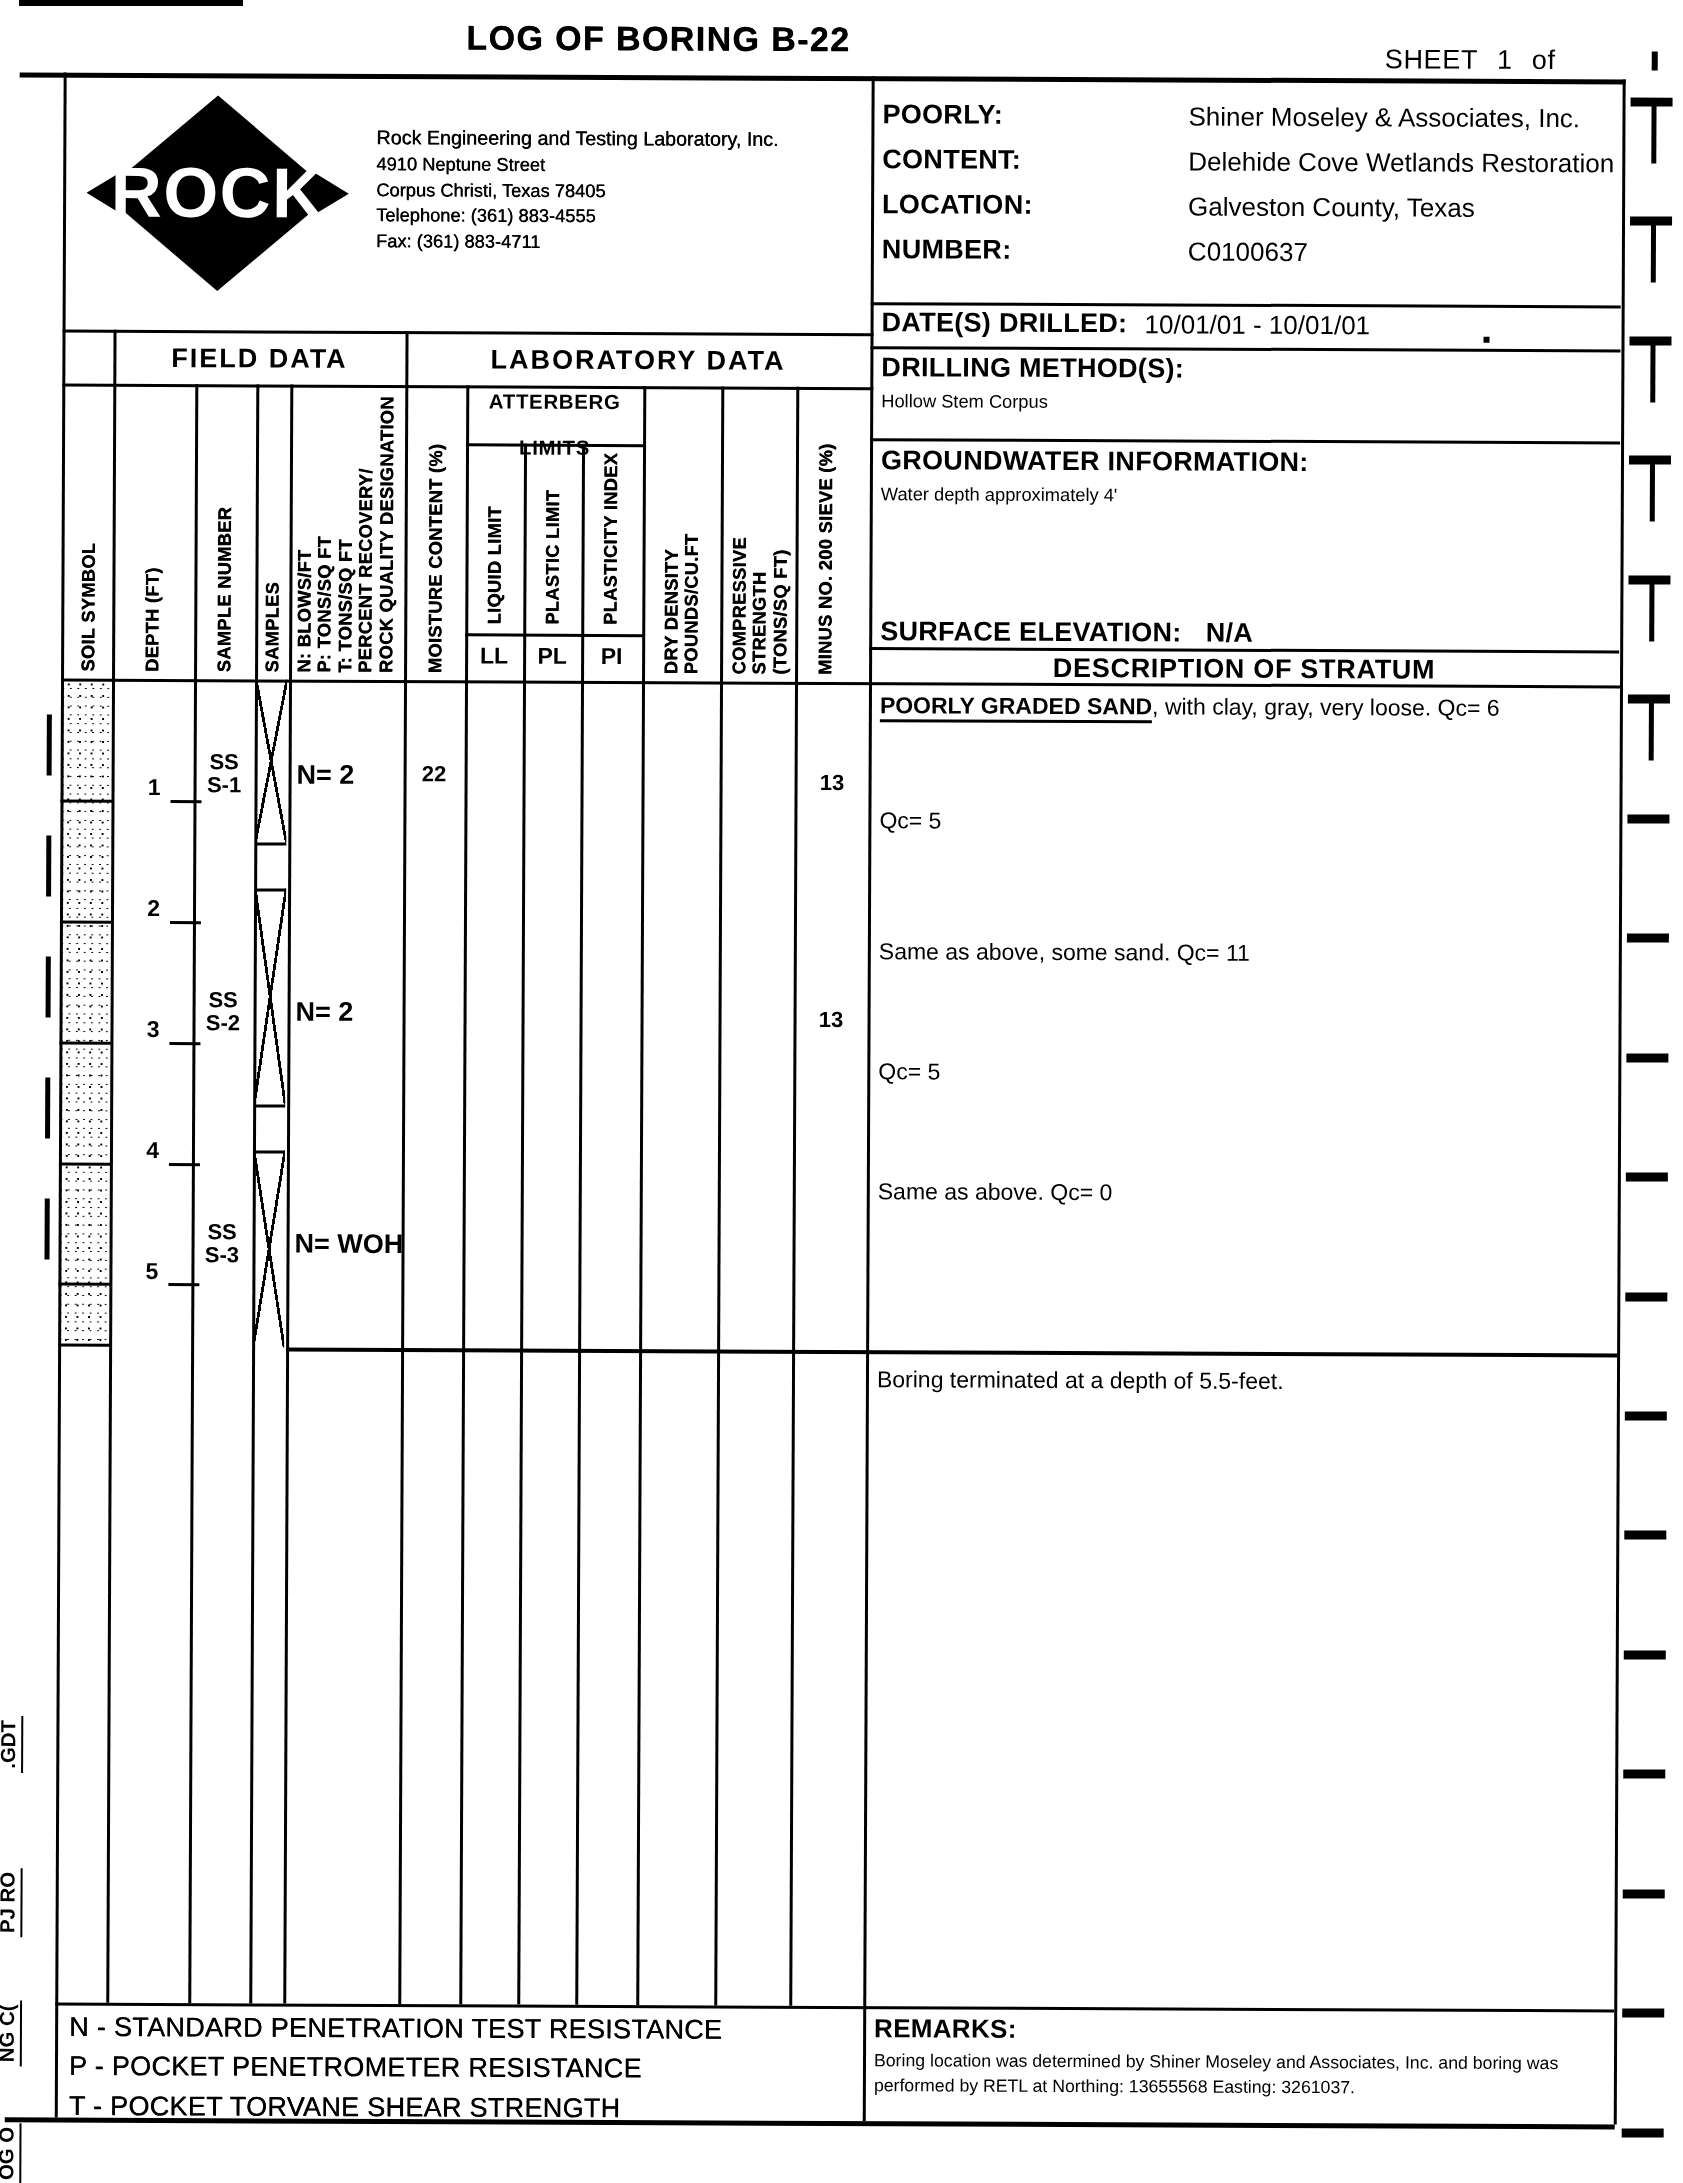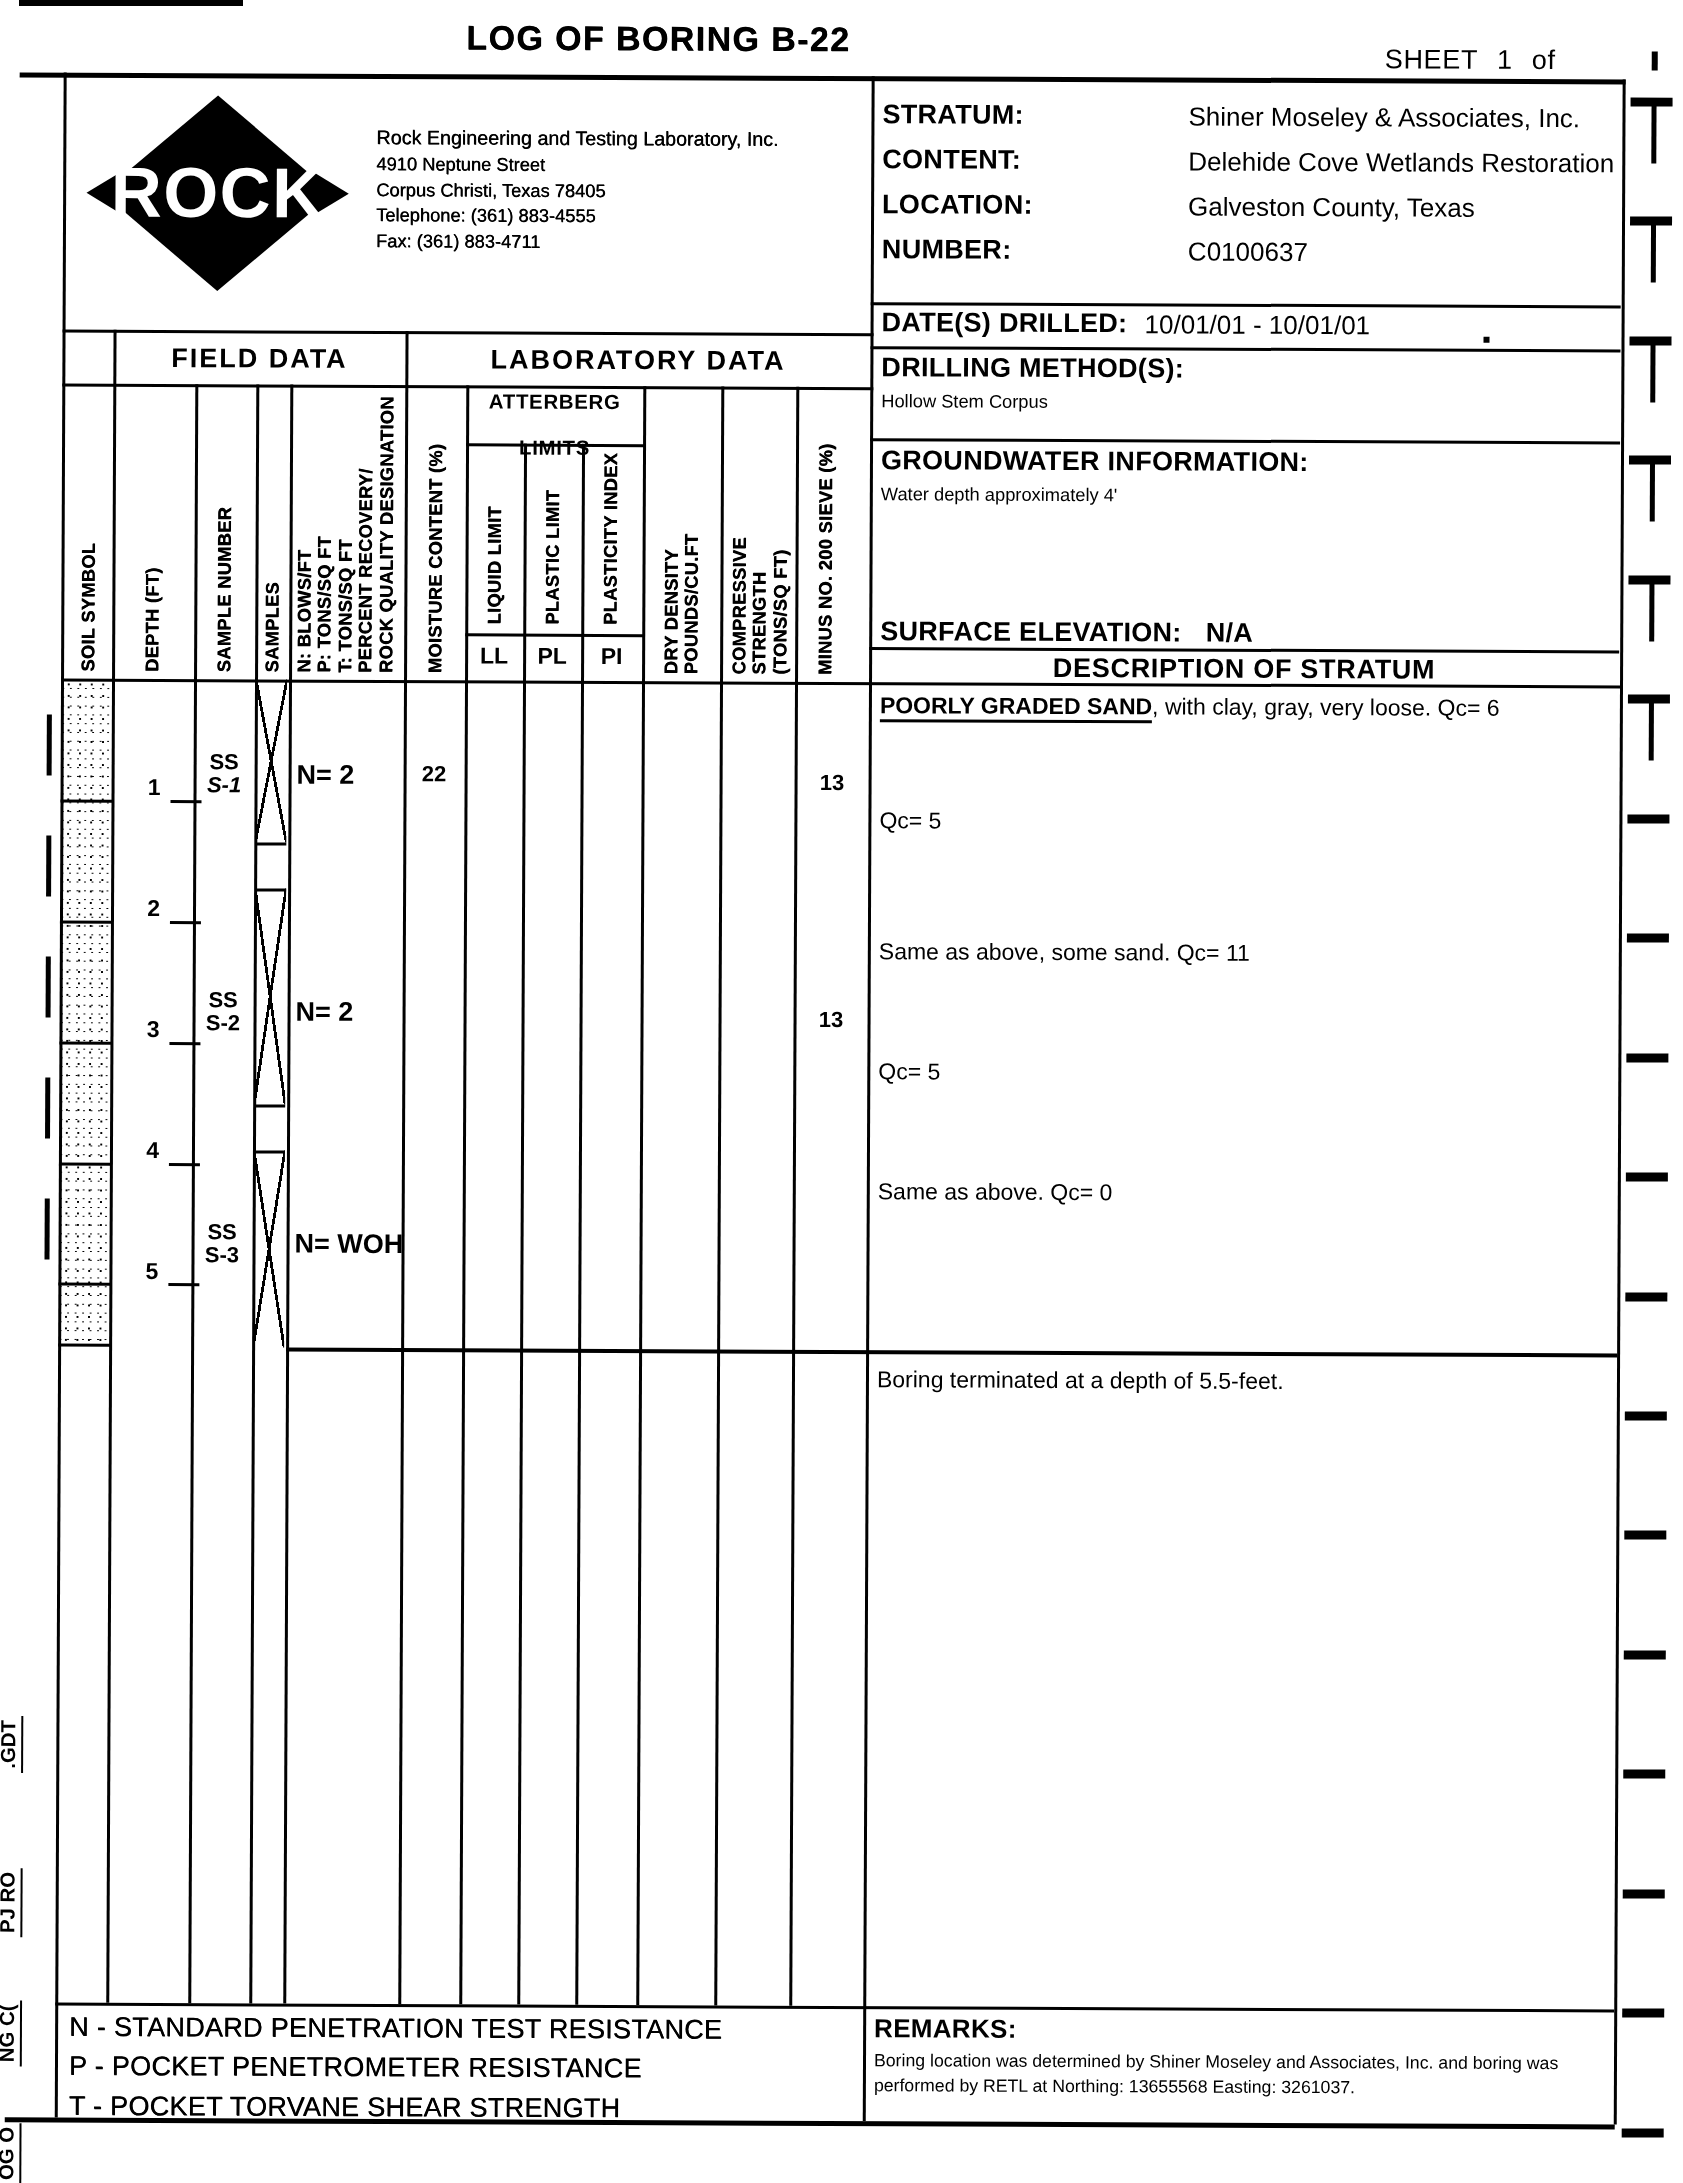--- a/index.html
+++ b/index.html
@@ -57,21 +57,21 @@
       <polygon points="388,150 332,116 332,184" fill="#000"></polygon>
       <text x="195" y="185" text-anchor="middle" fill="#fff" style="font-family:'Liberation Sans',sans-serif;font-weight:bold;font-size:104px;letter-spacing:2px;">ROCK</text>
     </svg>
 
     <div class="abs small ink" style="left:377px;top:128px;font-size:19.7px;">Rock Engineering and Testing Laboratory, Inc.</div>
     <div class="abs small ink" style="left:377px;top:155px;">4910 Neptune Street</div>
     <div class="abs small ink" style="left:377px;top:181px;">Corpus Christi, Texas  78405</div>
     <div class="abs small ink" style="left:377px;top:206px;">Telephone:  (361) 883-4555</div>
     <div class="abs small ink" style="left:377px;top:232px;">Fax:  (361) 883-4711</div>
 
-    <div class="abs lbl" style="left:883px;top:99px;">STRATUM:</div>
+    <div class="abs lbl" style="left:883px;top:99px;">POORLY:</div>
     <div class="abs val" style="left:1189px;top:100px;">Shiner Moseley &amp; Associates, Inc.</div>
     <div class="abs lbl" style="left:883px;top:144px;">CONTENT:</div>
     <div class="abs val" style="left:1189px;top:145px;">Delehide Cove Wetlands Restoration</div>
     <div class="abs lbl" style="left:883px;top:189px;">LOCATION:</div>
     <div class="abs val" style="left:1189px;top:190px;">Galveston County, Texas</div>
     <div class="abs lbl" style="left:883px;top:234px;">NUMBER:</div>
     <div class="abs val" style="left:1189px;top:235px;">C0100637</div>
     <div class="abs lbl" style="left:883px;top:307px;">DATE(S) DRILLED:</div>
     <div class="abs val" style="left:1146px;top:308px;">10/01/01 - 10/01/01</div>
     <div class="hl" style="left:1485px;top:334px;width:6.1px;height:6.1px;"></div>
@@ -149,21 +149,21 @@
       <div class="hl" style="left: 64px; top: 1286px; width: 52px; height: 2.7px;"></div>
       <div class="vl" style="left: 50px; top: 1202px; width: 4.8px; height: 61px;"></div>
       <div class="xbox" style="left: 259px; top: 682px; width: 31px; height: 163px;"></div>
       <div class="xbox" style="left: 259px; top: 891px; width: 31px; height: 216px;"></div>
       <div class="xbox" style="left: 259px; top: 1153px; width: 31px; height: 197px;"></div>
       <div class="hl" style="left: 259px; top: 845px; width: 31px; height: 2.7px;"></div>
       <div class="hl" style="left: 259px; top: 891px; width: 31px; height: 2.7px;"></div>
       <div class="hl" style="left: 259px; top: 1107px; width: 31px; height: 2.7px;"></div>
       <div class="hl" style="left: 259px; top: 1153px; width: 31px; height: 2.7px;"></div>
       <div class="abs dval" style="left: 197px; top: 752px; width: 61px;">SS</div>
-      <div class="abs dval" style="left: 197px; top: 775px; width: 61px; font-style: italic;">S-1</div>
+      <div class="abs dval" style="left: 197px; top: 775px; width: 61px;">S-1</div>
       <div class="abs nval" style="left: 300px; top: 762px;">N= 2</div>
       <div class="abs dval" style="left: 407px; top: 763px; width: 61px;">22</div>
       <div class="abs dval" style="left: 798px; top: 770px; width: 75px;">13</div>
       <div class="abs dval" style="left: 197px; top: 990px; width: 61px;">SS</div>
       <div class="abs dval" style="left: 197px; top: 1013px; width: 61px;">S-2</div>
       <div class="abs nval" style="left: 300px; top: 999px;">N= 2</div>
       <div class="abs dval" style="left: 798px; top: 1007px; width: 75px;">13</div>
       <div class="abs dval" style="left: 197px; top: 1222px; width: 61px;">SS</div>
       <div class="abs dval" style="left: 197px; top: 1245px; width: 61px;">S-3</div>
       <div class="abs nval" style="left: 300px; top: 1231px;">N= WOH</div>

